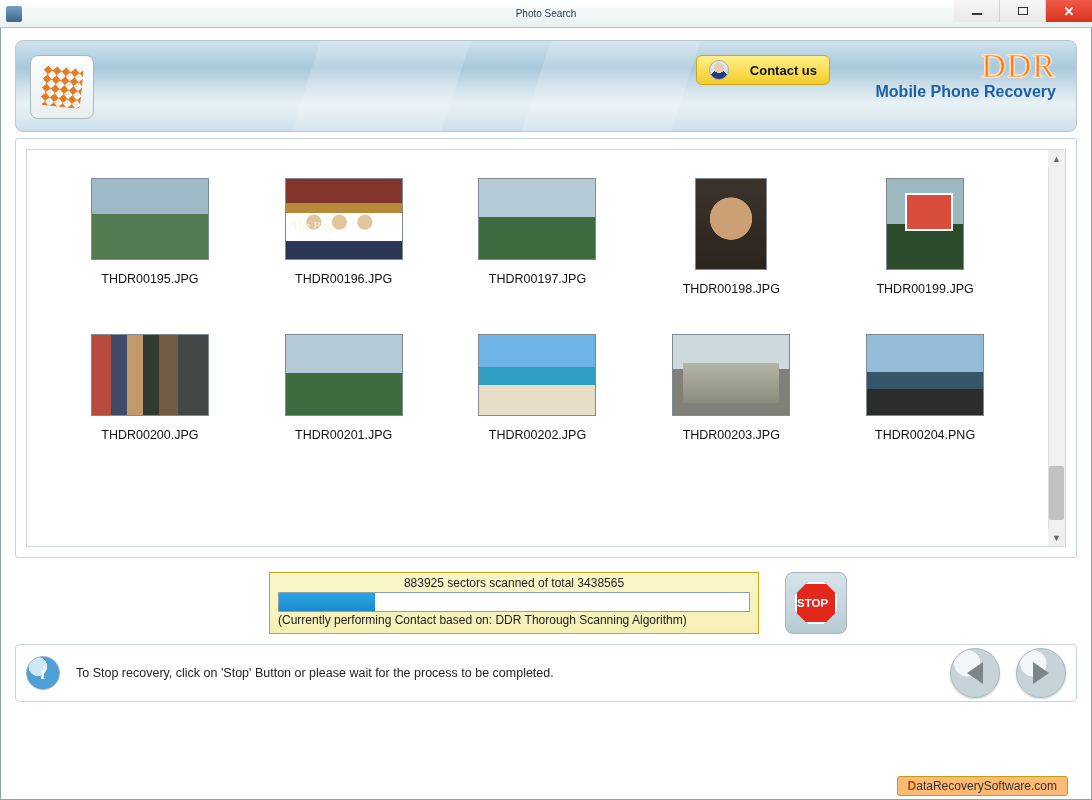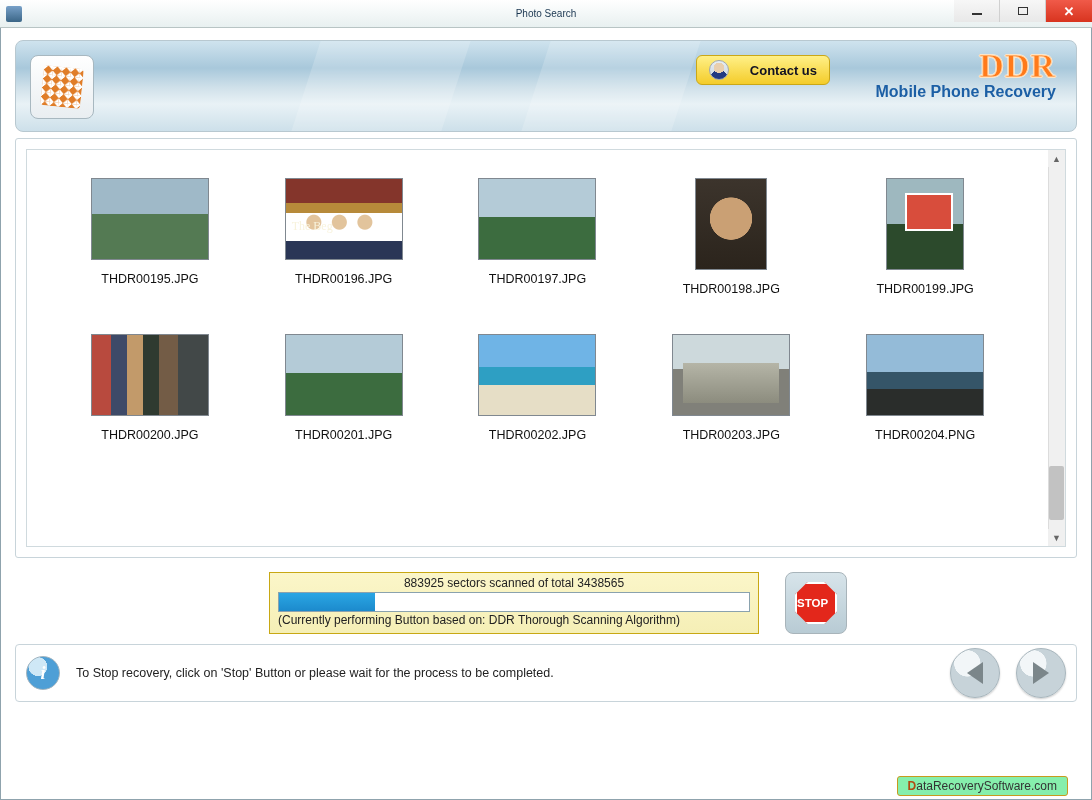--- a/index.html
+++ b/index.html
@@ -27,21 +27,21 @@
   .banner::before { left:290px; } .banner::after { left:520px; }
   .logo-btn { position:absolute; left:14px; top:14px; width:64px; height:64px; border:1px solid #a8b8c0; border-radius:8px; background:linear-gradient(#fff,#e9eef1); display:flex; align-items:center; justify-content:center; }
   .logo-pattern { width:40px; height:40px; background:
     linear-gradient(45deg,#fff 25%,transparent 25%), linear-gradient(-45deg,#fff 25%,transparent 25%),
     linear-gradient(45deg,transparent 75%,#fff 75%), linear-gradient(-45deg,transparent 75%,#fff 75%);
     background-color:#e07d28; background-size:9px 9px; border-radius:4px; transform:rotate(6deg); }
   .contact-btn { position:absolute; right:246px; top:14px; height:30px; padding:0 12px; border-radius:6px;
     background:linear-gradient(#fff087,#f4cc2a); border:1px solid #caa717; display:flex; align-items:center; gap:21px; font-size:13px; color:#112; font-weight:600; }
   .contact-icon { width:20px; height:20px; border-radius:50%; background: radial-gradient(circle at 50% 38%,#e9cfaf 0 36%,transparent 37%), radial-gradient(circle at 50% 100%,#223a82 0 44%,transparent 45%), linear-gradient(#e6edf4,#cbd7e0); border:1px solid #a0a8b0; }
   .brand { position:absolute; right:20px; top:6px; text-align:right; }
-  .ddr { font-size:34px; font-weight:700; letter-spacing:1px; color:#ff7a1a;
+  .ddr { font-size:34px; font-weight:400; letter-spacing:1px; color:#ff7a1a;
     text-shadow: 1px 0 #fff3e4, -1px 0 #fff3e4, 0 1px #fff3e4, 0 -1px #fff3e4; -webkit-text-stroke:1px #ffd6a8; font-family: Georgia, serif; }
   .brand-sub { font-size:16px; color:#1c5fa5; font-weight:600; margin-top:-2px; }
 
   
   .frame { margin:4px 14px 6px 14px; border:1px solid #c8d4da; border-radius:3px; padding:10px; position:relative; }
   .gallery-wrap { border:1px solid #d0dade; padding:0; position:relative; }
   .scroll-area { height:396px; overflow:hidden; position:relative; }
   .scroll-track { position:absolute; right:0; top:0; bottom:0; width:17px; background:#f0f0f0; border-left:1px solid #dcdcdc; }
   .scroll-thumb { position:absolute; right:1px; width:15px; top:316px; height:54px; background:#c2c2c2; border-radius:2px; }
   .scroll-btn { position:absolute; right:0; width:17px; height:17px; background:#f0f0f0; display:flex; align-items:center; justify-content:center; font-size:9px; color:#666; }
@@ -83,21 +83,21 @@
 
   
   .info-row { margin:10px 14px 0 14px; height:58px; border:1px solid #c8d4da; border-radius:4px; display:flex; align-items:center; padding:0 10px; gap:16px; background:#fff; }
   .info-icon { width:34px; height:34px; border-radius:50%; background:radial-gradient(circle at 34% 30%,#cfe8f6 0 30%,#4e9fd6 31% 100%); display:flex; align-items:center; justify-content:center; color:#fff; font-family:Georgia,serif; font-weight:700; font-size:18px; font-style:italic; border:1px solid #a0b4c0; }
   .info-text { font-size:12.5px; color:#222; flex:1; }
   .nav-btn { width:50px; height:50px; border-radius:50%; background:radial-gradient(circle at 34% 30%,#f2f6f8 0 28%,#c7d3d9 29% 100%); border:1px solid #a8b6bd; display:flex; align-items:center; justify-content:center; box-shadow:0 1px 2px rgba(0,0,0,.2); }
   .nav-btn .tri { width:0;height:0;border-top:11px solid transparent;border-bottom:11px solid transparent; }
   .nav-prev .tri{ border-right:16px solid #7b868a; }
   .nav-next .tri{ border-left:16px solid #7b868a; }
 
-  .watermark { position:absolute; right:24px; bottom:4px; padding:2px 10px; background:#86efac; border:1px solid #c79a1e; border-radius:3px; font-size:12px; color:#333; }
+  .watermark { position:absolute; right:24px; bottom:4px; padding:2px 10px; background:#fdba74; border:1px solid #c79a1e; border-radius:3px; font-size:12px; color:#333; }
   .watermark .d{color:#b14a12;font-weight:600;}
 </style>
 </head>
 <body>
 
 <div class="titlebar">
   <div class="app-icon"></div>
   <div class="title">Photo Search</div>
   <div class="win-controls">
     <div class="win-btn win-min">
@@ -207,21 +207,21 @@
     </div>
   </div>
 
   <div class="progress-row">
     <div class="prog-spacer"></div>
     <div class="prog-box">
       <div class="prog-top">883925 sectors scanned of total 3438565</div>
       <div class="prog-bar">
         <div class="prog-fill"></div>
       </div>
-      <div class="prog-sub">(Currently performing Button based on:  DDR Thorough Scanning Algorithm)</div>
+      <div class="prog-sub">(Currently performing Contact based on:  DDR Thorough Scanning Algorithm)</div>
     </div>
     <div class="stop-btn">
       <div class="stop-oct">
           <span>STOP</span>
         </div>
     </div>
   </div>
 
   <div class="info-row">
     <div class="info-icon">i</div>

